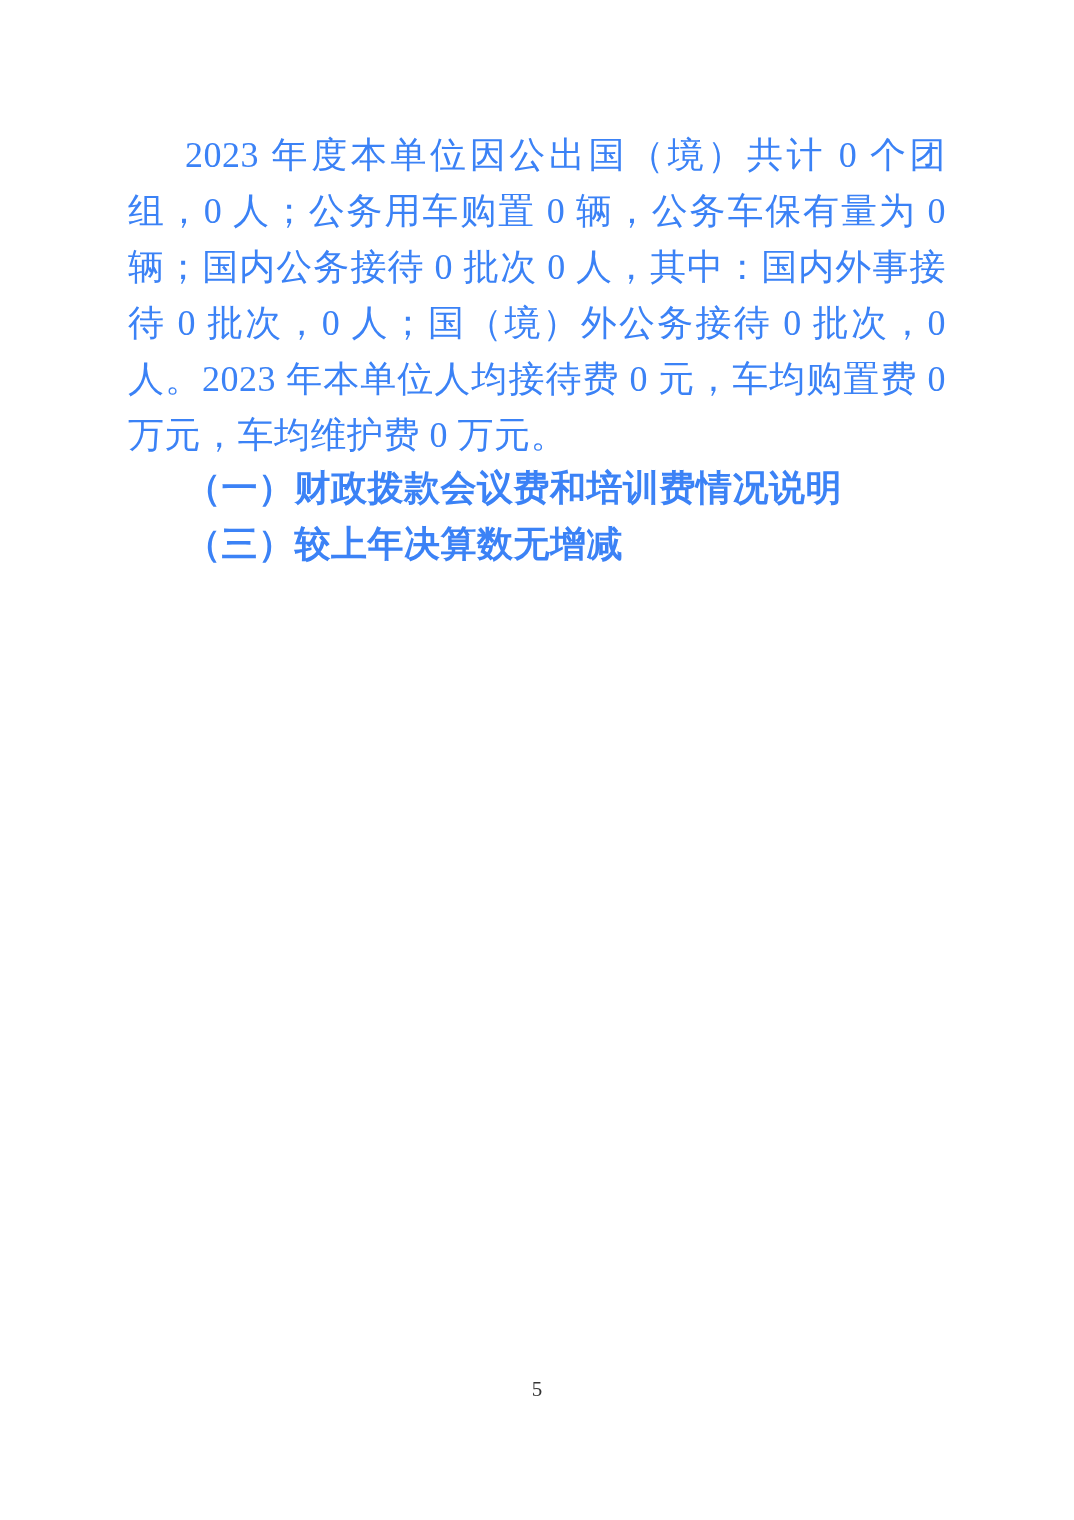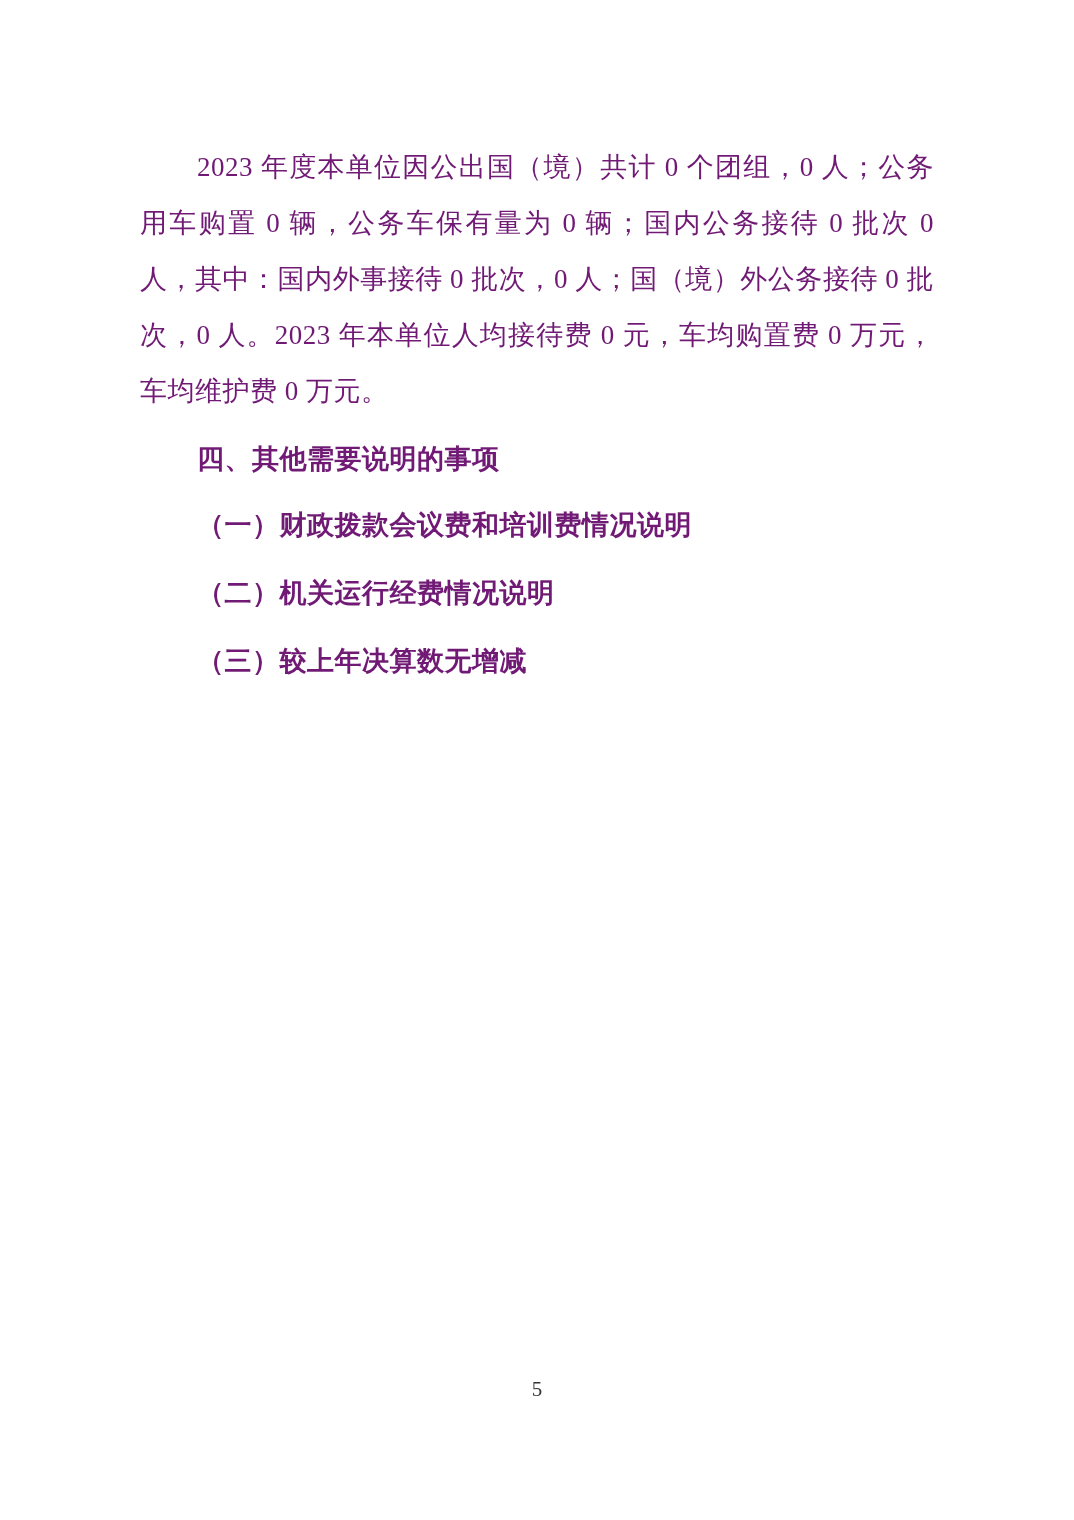--- a/index.html
+++ b/index.html
@@ -17,27 +17,27 @@
   }
   .content {
     position: absolute;
     left: 128px;
     top: 127px;
     width: 818px;
   }
   .content p,
   .content h2,
   .content h3 {
-    margin: 12px;
+    margin: 0;
     padding: 0;
-    font-size: 27px;
+    font-size: 36px;
     line-height: 56px;
     text-indent: 57px;
     text-align: justify;
-    color: #701a75;
+    color: #3b82f6;
     letter-spacing: 0.5px;
   }
   
   .para {
     font-family: "Liberation Serif", "DejaVu Serif", serif;
     font-weight: 400;
   }
   
   .h-hei {
     font-family: "Liberation Sans", "DejaVu Sans", sans-serif;
@@ -61,21 +61,19 @@
     line-height: 30px;
     color: #333333;
   }
 </style>
 </head>
 <body>
 
 <div class="page">
   <main class="content">
     <p class="para">2023 年度本单位因公出国（境）共计 0 个团组，0 人；公务用车购置 0 辆，公务车保有量为 0 辆；国内公务接待 0 批次 0 人，其中：国内外事接待 0 批次，0 人；国（境）外公务接待 0 批次，0 人。2023 年本单位人均接待费 0 元，车均购置费 0 万元，车均维护费 0 万元。</p>
-    <h2 class="h-hei">四、其他需要说明的事项</h2>
     <h3 class="h-kai">（一）财政拨款会议费和培训费情况说明</h3>
-    <h3 class="h-kai">（二）机关运行经费情况说明</h3>
     <h3 class="h-kai">（三）较上年决算数无增减</h3>
   </main>
   <footer class="footer">
     <span class="page-num">5</span>
   </footer>
 </div>
 
 </body></html>

